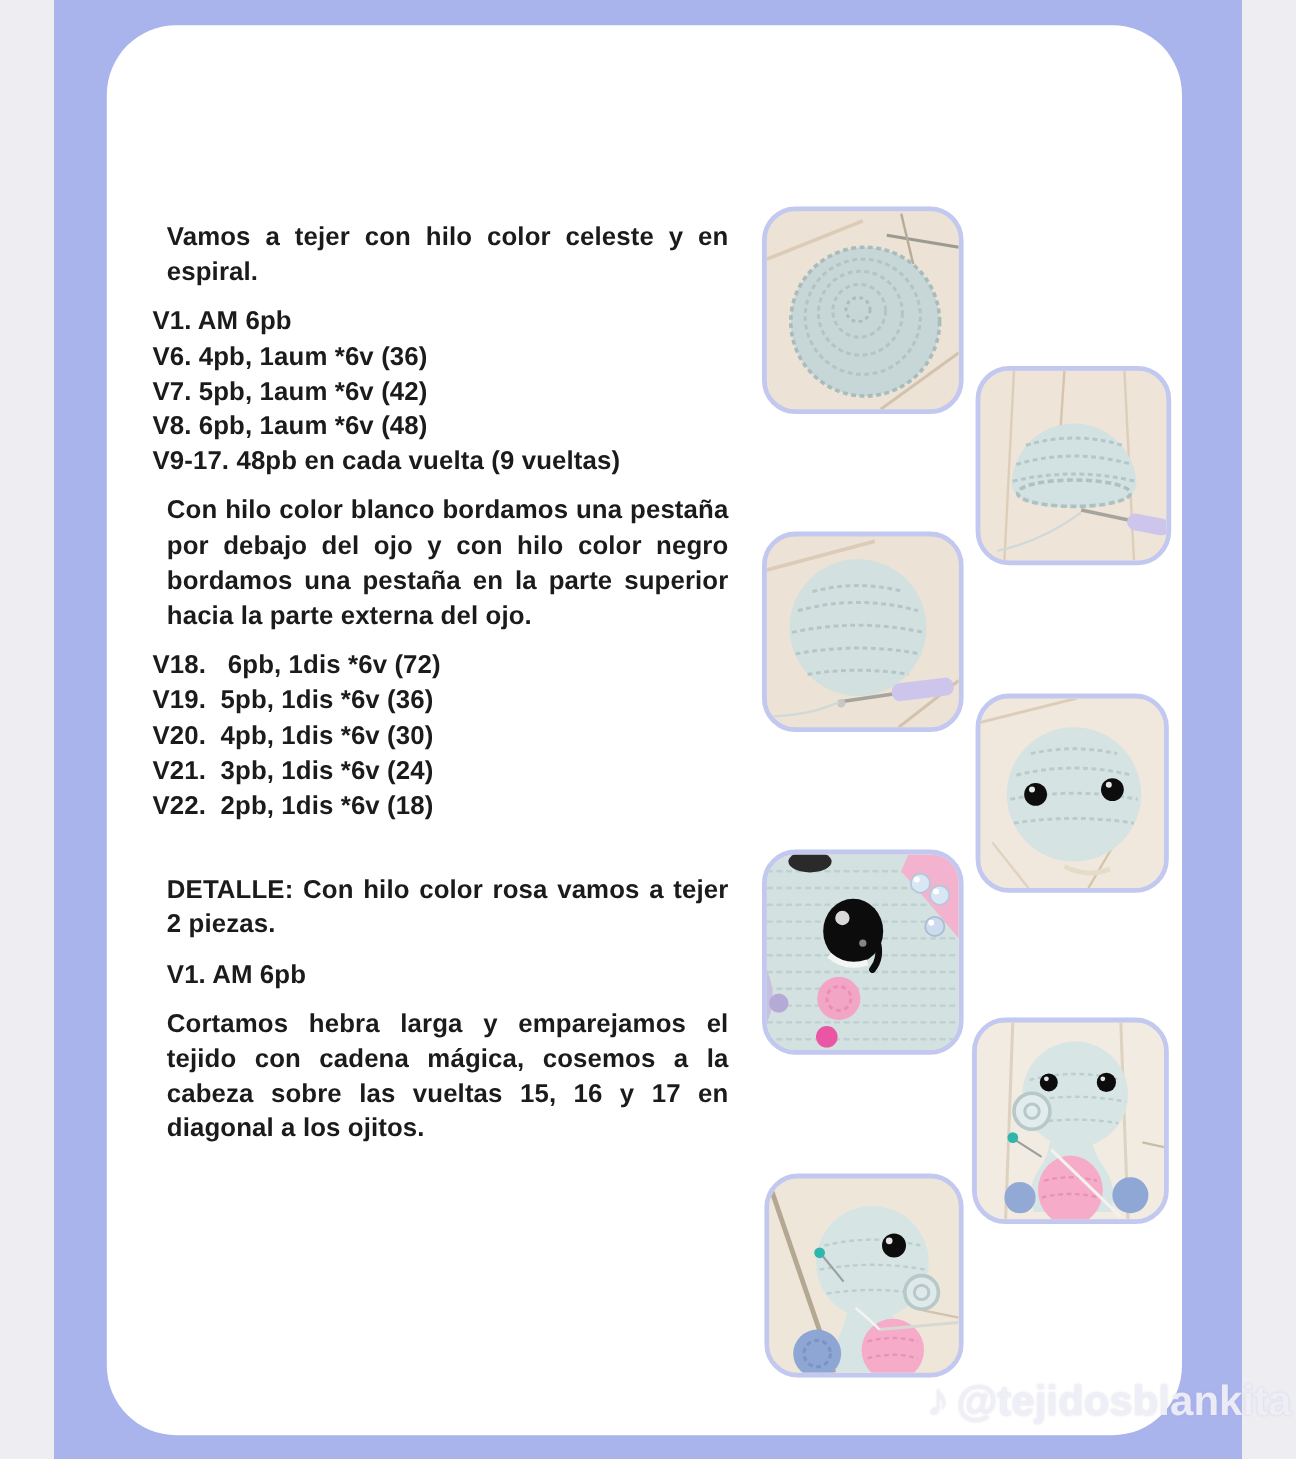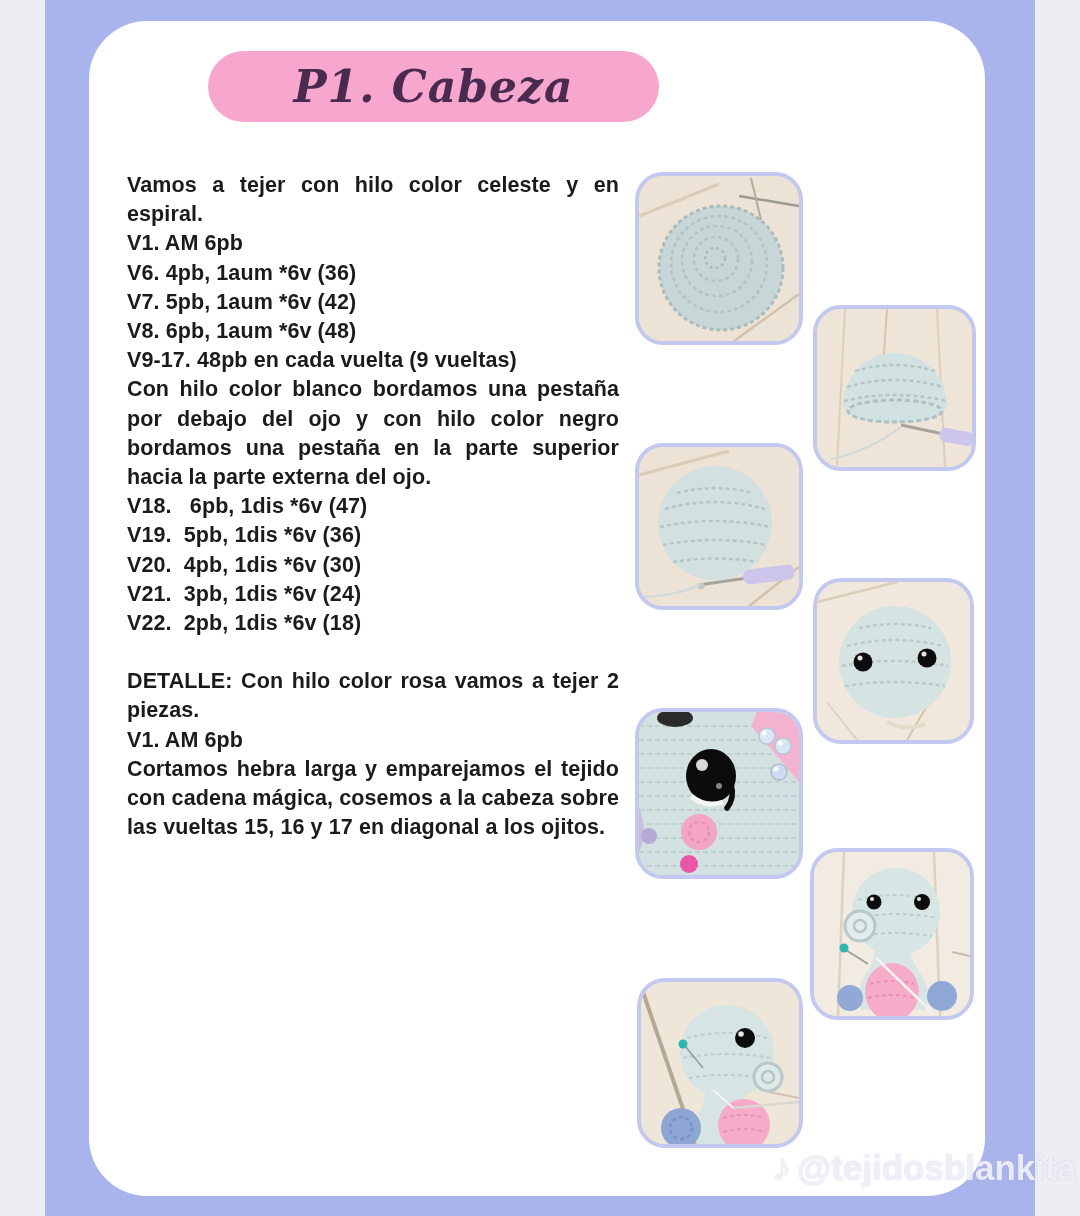--- a/index.html
+++ b/index.html
@@ -9,21 +9,21 @@
   .gutter.left{left:0;}
   .gutter.right{left:1035px;}
   .card{position:absolute;left:89px;top:21px;width:896px;height:1175px;background:#ffffff;
         border-radius:58px;}
   .pill{position:absolute;left:119px;top:30px;width:451px;height:71px;background:#f7a6ce;
         border-radius:36px;display:flex;align-items:center;justify-content:center;}
   .pill-title{font-family:"DejaVu Serif",serif;font-style:italic;font-weight:700;
         font-size:44px;color:#4b2a50;letter-spacing:1px;}
   .text-col{position:absolute;left:38px;top:150px;width:492px;color:#1b1b1b;
         font-size:21.5px;line-height:29.2px;font-weight:600;letter-spacing:0.1px;}
-  .text-col p{margin:0;text-align:justify;}
+  .text-col p{margin:12px;text-align:justify;}
   .v-lines div{white-space:pre;text-align:left;}
   .gap{height:29px;}
   .photo{position:absolute;margin:0;border:4px solid #c2c8f0;border-radius:28px;
          overflow:hidden;background:#ece2d5;}
   .photo svg{display:block;width:100%;height:100%;}
   .ph1{left:546px;top:151px;width:160px;height:165px;}
   .ph2{left:724px;top:284px;width:155px;height:158px;}
   .ph3{left:546px;top:422px;width:160px;height:159px;}
   .ph4{left:724px;top:557px;width:153px;height:158px;}
   .ph5{left:546px;top:687px;width:160px;height:163px;}
@@ -36,36 +36,33 @@
 </style>
 </head>
 <body>
 
 <div class="stage">
   <div class="gutter left"></div>
   <div class="gutter right"></div>
 
   <div class="card">
 
-    <div class="pill">
-      <span class="pill-title">P1. Cabeza</span>
-    </div>
 
     <div class="text-col">
       <p>Vamos a tejer con hilo color celeste y en espiral.</p>
       <div class="v-lines">
           <div>V1. AM 6pb</div>
           <div>V6. 4pb, 1aum *6v (36)</div>
           <div>V7. 5pb, 1aum *6v (42)</div>
           <div>V8. 6pb, 1aum *6v (48)</div>
           <div>V9-17. 48pb en cada vuelta (9 vueltas)</div>
         </div>
       <p>Con hilo color blanco bordamos una pestaña por  debajo del ojo y con hilo color negro bordamos una pestaña en la parte superior hacia la parte externa del ojo.</p>
       <div class="v-lines">
-          <div>V18.   6pb, 1dis *6v (47)</div>
+          <div>V18.   6pb, 1dis *6v (72)</div>
           <div>V19.  5pb, 1dis *6v (36)</div>
           <div>V20.  4pb, 1dis *6v (30)</div>
           <div>V21.  3pb, 1dis *6v (24)</div>
           <div>V22.  2pb, 1dis *6v (18)</div>
         </div>
       <div class="gap"></div>
       <p>DETALLE: Con hilo color rosa vamos a tejer 2 piezas.</p>
       <p>V1. AM 6pb</p>
       <p>Cortamos hebra larga y emparejamos el tejido con cadena mágica, cosemos a la cabeza sobre las vueltas 15, 16 y 17 en diagonal a los ojitos.</p>
     </div>

